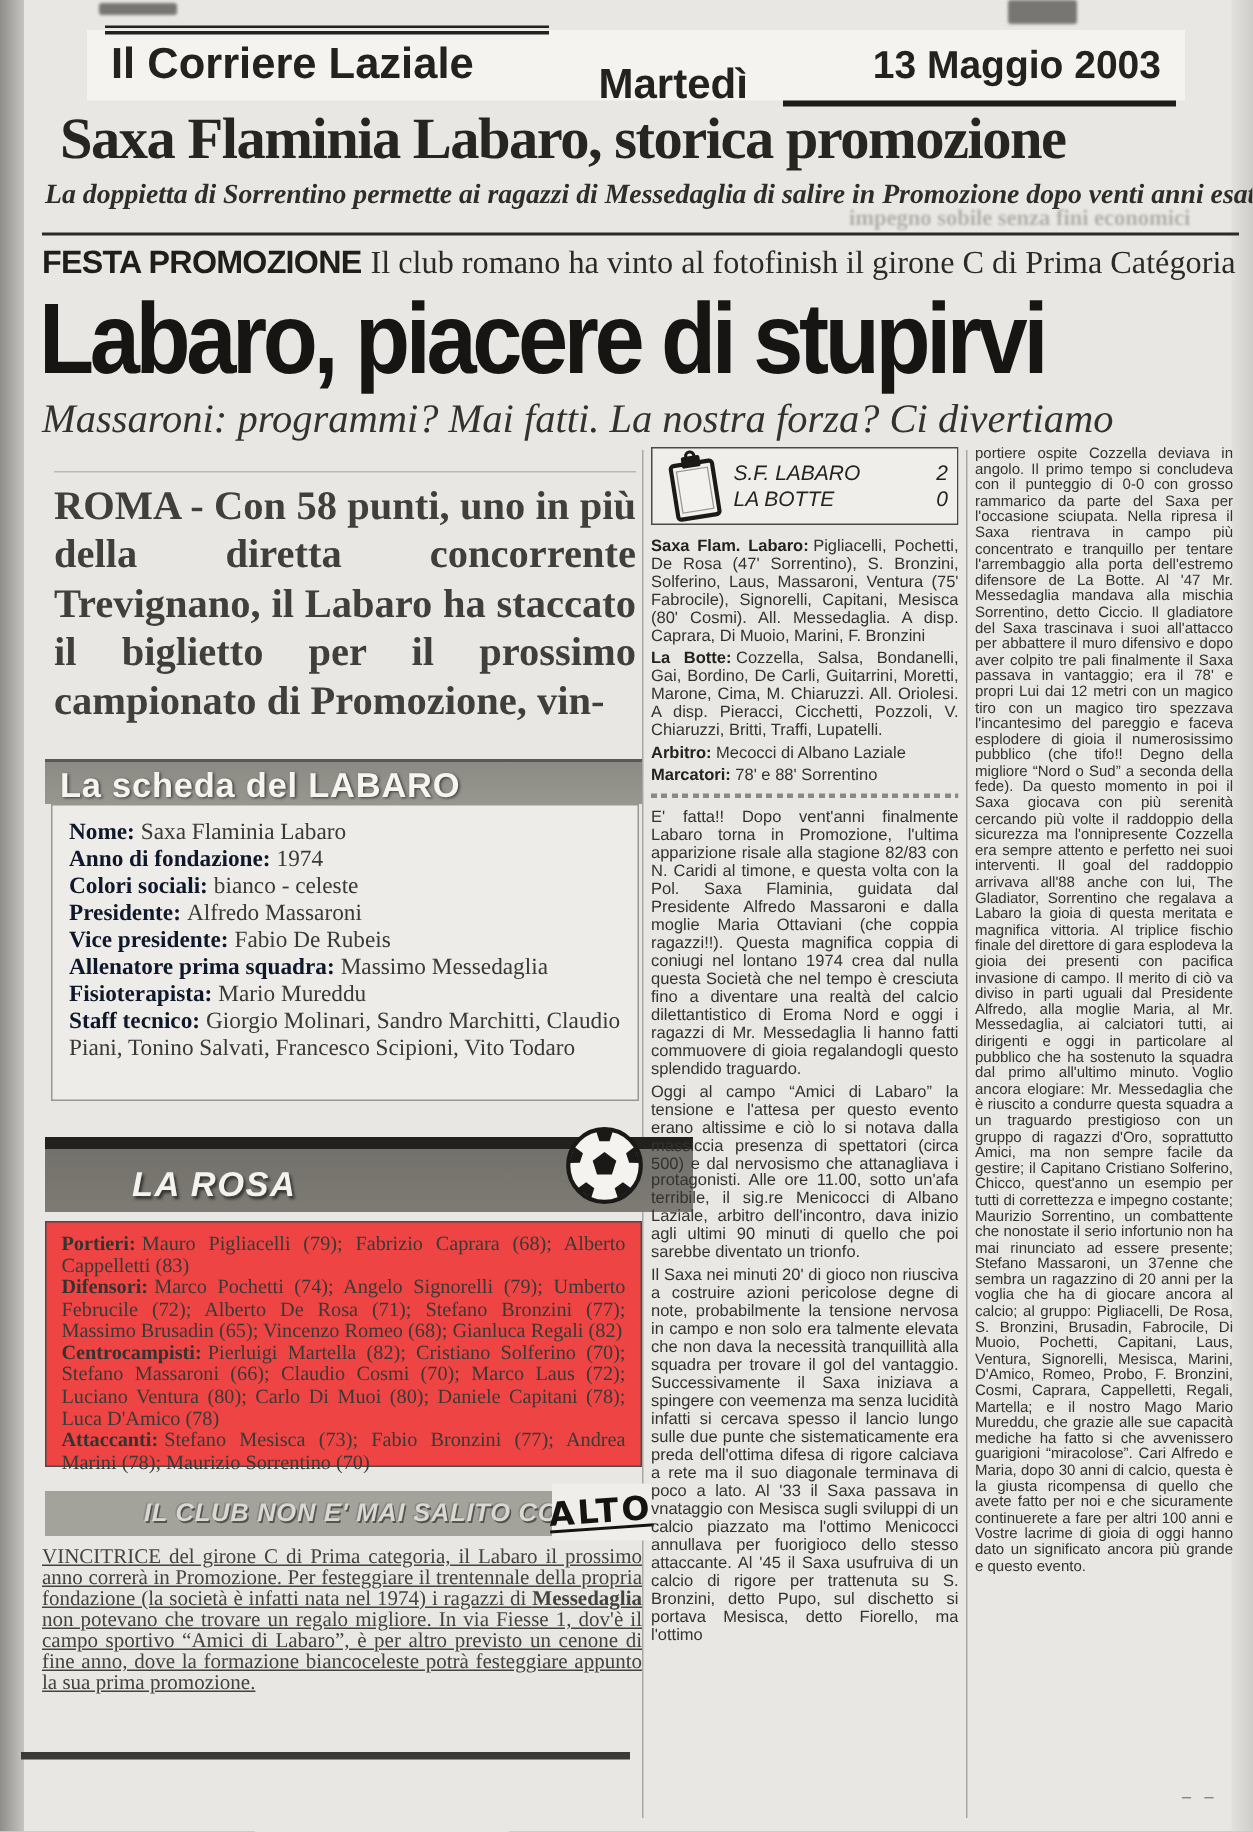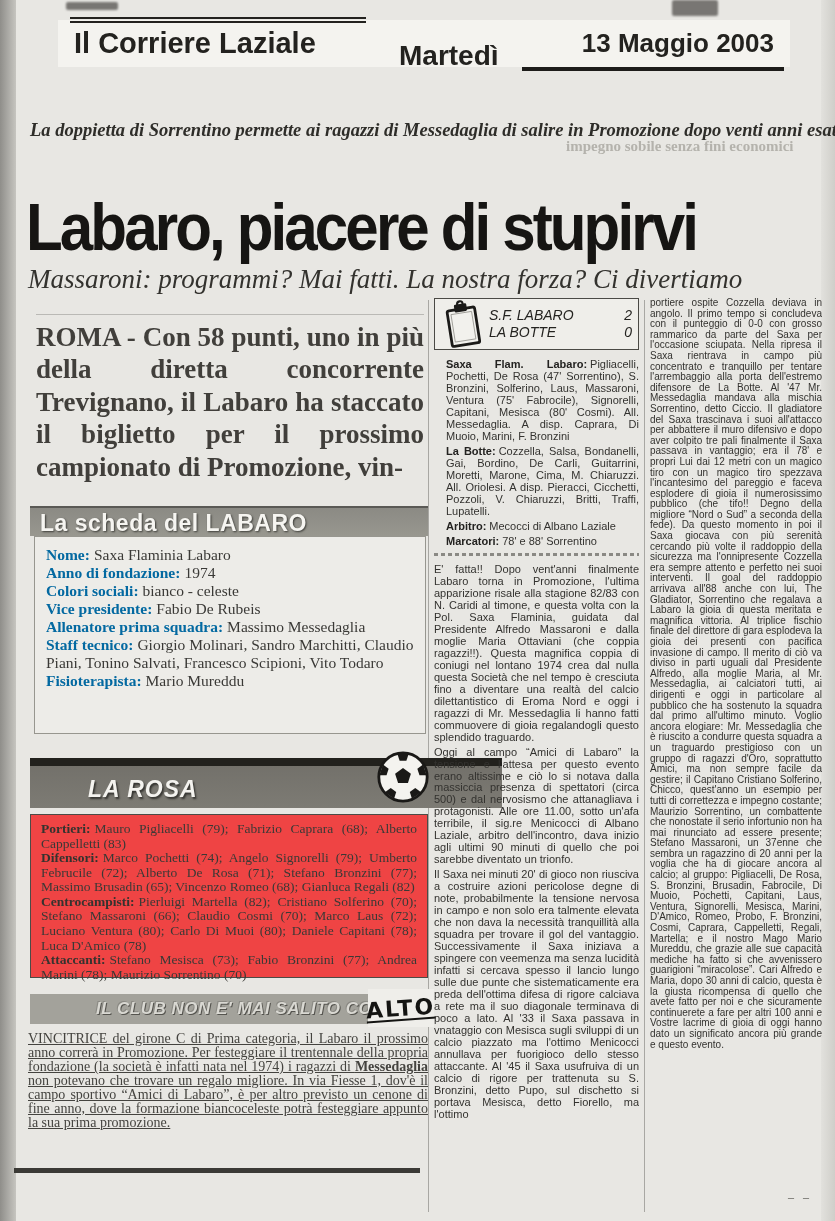--- a/index.html
+++ b/index.html
@@ -44,23 +44,23 @@
   
   .lead{position:absolute;left:36px;top:314px;width:388px;font-weight:bold;font-size:27px;
         line-height:1.2;text-align:justify;color:#413f3b;border-top:1px solid rgba(100,99,94,.35);padding-top:6px;}
   .scheda-bar{position:absolute;left:30px;top:506px;width:398px;height:30px;
         background:linear-gradient(#8b8a84,#98978f);border-top:2px solid #5a5955;
         font-family:"Liberation Sans",sans-serif;font-weight:bold;font-size:23px;color:#f6f5f1;
         line-height:30px;padding-left:10px;box-sizing:border-box;
         text-shadow:1px 1px 2px rgba(40,40,36,.8);letter-spacing:.5px;}
   .scheda-box{position:absolute;left:34px;top:536px;width:392px;height:198px;background:#edece8;
         border:1px solid #97968f;box-sizing:border-box;padding:9px 11px;font-size:15.5px;line-height:1.16;}
-  .scheda-box .row b{margin-right:4px;color:#0369a1;}
+  .scheda-box .row b{margin-right:4px;color:#0f172a;}
   .rosa-bar{position:absolute;left:30px;top:758px;width:432px;height:50px;
-        background:linear-gradient(#716f69,#7d7b74);box-shadow:inset 0 8px 0 #22211d;padding-left:40px;}
+        background:linear-gradient(#716f69,#7d7b74);box-shadow:inset 0 8px 0 #22211d;}
   .rosa-title{position:absolute;left:58px;top:18px;font-family:"Liberation Sans",sans-serif;
         font-weight:bold;font-style:italic;font-size:23px;color:#f4f3ef;letter-spacing:1px;
         text-shadow:1.5px 2px 2px rgba(28,28,25,.75);}
   .ball{position:absolute;left:376px;top:750px;width:54px;height:54px;}
   .roster-box{position:absolute;left:30px;top:814px;width:398px;height:164px;background:#ef4444;
         border:1.5px solid #4c4b46;box-sizing:border-box;padding:7px 10px;
         font-size:13.5px;line-height:1.08;text-align:justify;}
   .roster-box .row b{margin-right:4px;color:#34332f;}
   .club-strip{position:absolute;left:30px;top:994px;width:400px;height:30px;background:#a3a29b;}
   .club-strip .ghost-letters{position:absolute;left:66px;top:0;line-height:30px;
@@ -78,21 +78,21 @@
   
   .col2{position:absolute;left:434px;top:298px;width:205px;height:916px;overflow:hidden;
         font-family:"Liberation Sans",sans-serif;font-size:11px;line-height:1.09;color:#33322f;
         text-align:justify;}
   .scorebox{border:1.5px solid #4a4945;background:#efeeea;height:52px;display:flex;align-items:center;
         padding:2px 6px 2px 2px;box-sizing:border-box;margin-bottom:8px;}
   .scorebox .rows{flex:1;}
   .scorebox .srow{display:flex;justify-content:space-between;font-weight:normal;font-style:italic;
         font-size:14px;color:#242320;line-height:1.2;}
   .clip-icon{width:52px;height:50px;flex:none;}
-  .fpara{margin:0 0 3px 12px;}
+  .fpara{margin:0 0 3px 0;}
   .fpara b{margin-right:3px;color:#232220;}
   .dotted-div{height:3px;margin:6px 0 7px 0;
         background:repeating-linear-gradient(90deg,#8a8984 0 4px,transparent 4px 7px);}
   .rpara{margin:0 0 3px 0;}
   
   .col3{position:absolute;left:650px;top:298px;width:172px;height:916px;overflow:hidden;
         font-family:"Liberation Sans",sans-serif;font-size:10px;line-height:1.06;color:#33322f;
         text-align:justify;}
   .end-dashes{position:absolute;left:788px;top:1190px;font-size:12px;color:#55544f;letter-spacing:3px;}
 </style>
@@ -107,38 +107,43 @@
   <div class="ghost" style="left:566px;top:138px;">impegno sobile senza fini economici</div>
 
   <div class="mast">
     <div class="mast-rule-top"></div>
     <span class="paper">Il Corriere Laziale</span>
     <span class="day">Martedì</span>
     <span class="date">13 Maggio 2003</span>
     <div class="mast-rule-bot"></div>
   </div>
 
+  <div class="headline">Saxa Flaminia Labaro, storica promozione</div>
   <div class="subheadline">La doppietta di Sorrentino permette ai ragazzi di Messedaglia di salire in Promozione dopo venti anni esatti</div>
+  <div class="kicker">
+    <span class="tag">FESTA PROMOZIONE</span><span class="ktext">Il club romano ha vinto al fotofinish il girone C di Prima Catégoria</span>
+  </div>
   <div class="mainhead"><span>Labaro, piacere di stupirvi</span></div>
   <div class="deck">Massaroni: programmi? Mai fatti. La nostra forza? Ci divertiamo</div>
 
   <div class="vrule" style="left:428px;"></div>
   <div class="vrule" style="left:644px;"></div>
 
   <div class="lead">ROMA - Con 58 punti, uno in più della diretta concorrente Trevignano, il Labaro ha staccato il biglietto per il prossimo campionato di Promozione, vin-</div>
 
   <div class="scheda-bar">La scheda del LABARO</div>
   <div class="scheda-box">
     <div class="row"><b>Nome:</b><span>Saxa Flaminia Labaro</span></div>
     <div class="row"><b>Anno di fondazione:</b><span>1974</span></div>
     <div class="row"><b>Colori sociali:</b><span>bianco - celeste</span></div>
+    <div class="row"><b>Presidente:</b><span>Alfredo Massaroni</span></div>
     <div class="row"><b>Vice presidente:</b><span>Fabio De Rubeis</span></div>
     <div class="row"><b>Allenatore prima squadra:</b><span>Massimo Messedaglia</span></div>
+    <div class="row"><b>Fisioterapista:</b><span>Mario Mureddu</span></div>
     <div class="row"><b>Staff tecnico:</b><span>Giorgio Molinari, Sandro Marchitti, Claudio Piani, Tonino Salvati, Francesco Scipioni, Vito Todaro</span></div>
-    <div class="row"><b>Fisioterapista:</b><span>Mario Mureddu</span></div>
   </div>
 
   <div class="rosa-bar">
     <span class="rosa-title">LA ROSA</span>
   </div>
   <svg class="ball" viewBox="0 0 48 48">
     <circle cx="24" cy="24" r="21.5" fill="#f4f3ef" stroke="#1a1917" stroke-width="2.5"></circle>
     <polygon points="24,16 31,21.2 28.4,29.4 19.6,29.4 17,21.2" fill="#1a1917"></polygon>
     <g fill="#1a1917">
       <polygon points="19,3.6 29,3.6 27,9.6 21,9.6"></polygon>

